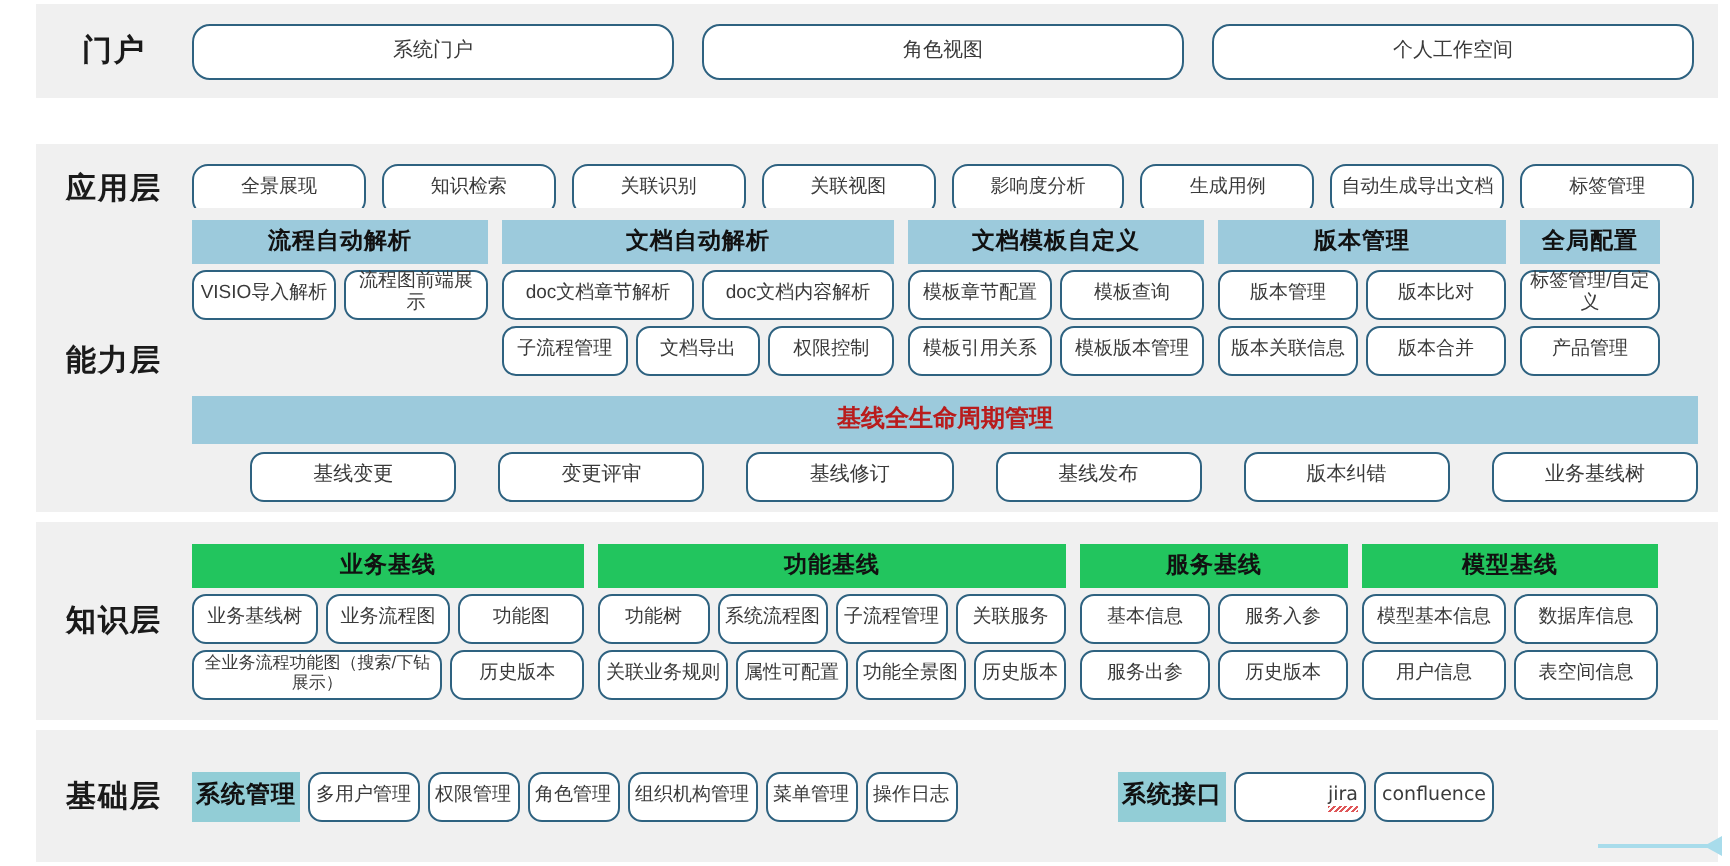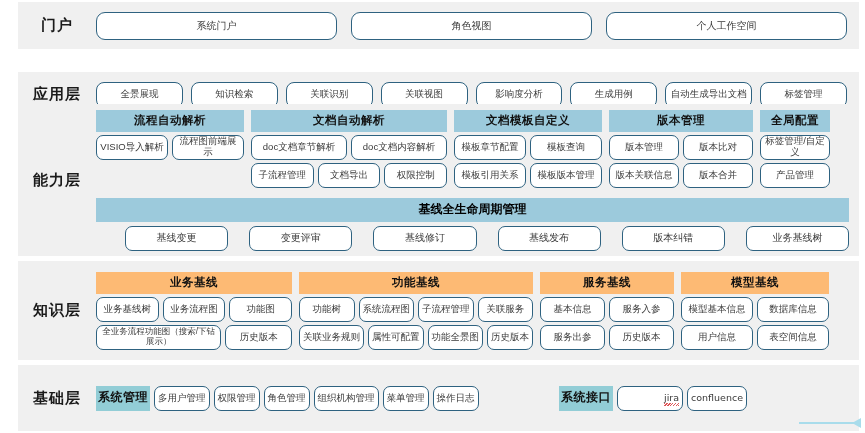--- a/index.html
+++ b/index.html
@@ -54,27 +54,27 @@
   #row-cap { top: 104px; height: 152px; }
   #row-cap .band-body { padding: 6px 10px 6px 0; gap: 5px; }
   .groups { display: flex; gap: 7px; align-items: stretch; }
   .group { display: flex; flex-direction: column; gap: 3px; }
   .group-head {
     background: #9ccadc; color: #111;
     font-size: 11.5px; font-weight: bold;
     text-align: center; padding: 3px 2px 4px;
     letter-spacing: .5px;
   }
-  .group-head.gray { background: #fdba74; }
+  .group-head.gray { background: #22c55e; }
   .grp-row { display: flex; gap: 4px; }
   .grp-row .pill { height: 25px; flex: 1 1 0; }
 
   
   .life-head {
-    background: #9ccadc; color: #000000; font-weight: bold;
+    background: #9ccadc; color: #b91c1c; font-weight: bold;
     font-size: 12px; text-align: center; padding: 3px 0 4px;
   }
   .life-row { display: flex; gap: 21px; margin-top: 4px; margin-left: 29px; }
   .life-row .pill { height: 25px; flex: 1 1 0; font-size: 10px; }
 
   
   #row-know { top: 261px; height: 99px; }
   #row-know .band-body { padding: 5px 10px 5px 0; }
   #row-know .grp-row .pill { height: 25px; }
 

